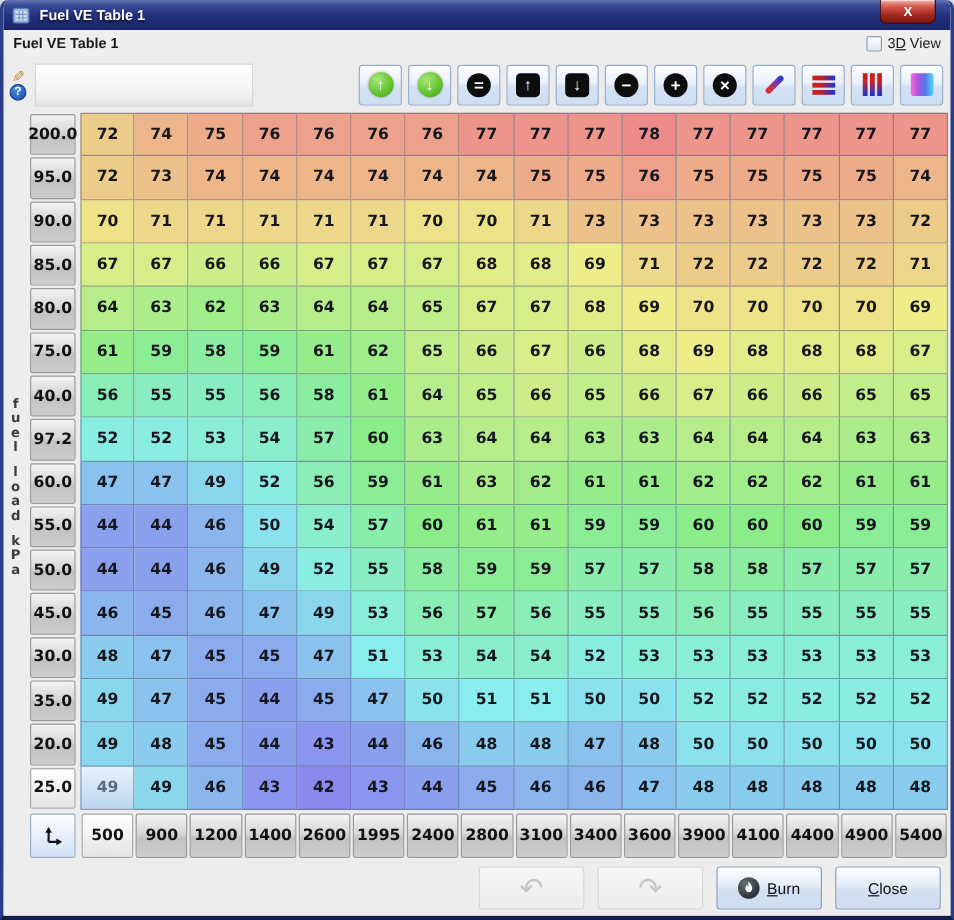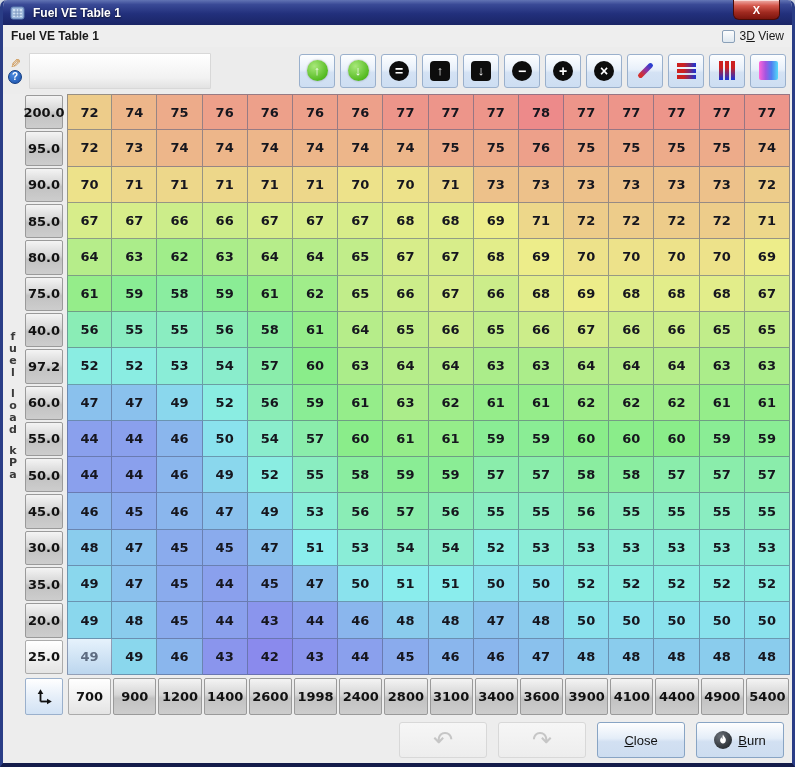--- a/index.html
+++ b/index.html
@@ -455,26 +455,26 @@
       <div class="cell" style="background: rgb(138, 204, 237);">48</div>
       <div class="cell" style="background: rgb(138, 204, 237);">48</div>
       <div class="corner-btn">
         <svg width="17" height="17" viewBox="0 0 17 17">
           <path d="M4.5 13.5 V5" stroke="#111" stroke-width="1.8" fill="none"></path>
           <path d="M4.5 1.2 L1.7 6 L7.3 6 Z" fill="#111"></path>
           <path d="M4.5 13.5 H12" stroke="#111" stroke-width="1.8" fill="none"></path>
           <path d="M15.8 13.5 L11 10.7 L11 16.3 Z" fill="#111"></path>
         </svg>
       </div>
-      <div class="header-btn col-header selected">700</div>
+      <div class="header-btn col-header selected">500</div>
       <div class="header-btn col-header">900</div>
       <div class="header-btn col-header">1200</div>
       <div class="header-btn col-header">1400</div>
       <div class="header-btn col-header">2600</div>
-      <div class="header-btn col-header">1998</div>
+      <div class="header-btn col-header">1995</div>
       <div class="header-btn col-header">2400</div>
       <div class="header-btn col-header">2800</div>
       <div class="header-btn col-header">3100</div>
       <div class="header-btn col-header">3400</div>
       <div class="header-btn col-header">3600</div>
       <div class="header-btn col-header">3900</div>
       <div class="header-btn col-header">4100</div>
       <div class="header-btn col-header">4400</div>
       <div class="header-btn col-header">4900</div>
       <div class="header-btn col-header">5400</div>
@@ -482,25 +482,25 @@
 
 
   <div class="footer">
     <div class="fbtn disabled">
       <span>↶</span>
     </div>
     <div class="fbtn disabled">
       <span>↷</span>
     </div>
     <div class="fbtn primary">
-      <span><u>C</u>lose</span>
-    </div>
-    <div class="fbtn primary">
       <span class="burn-badge">
         <svg width="10" height="12" viewBox="0 0 10 12">
             <path fill="#fff" d="M5 .5 C5.6 2.2 7.8 3.4 7.9 5.8 C8 8 6.6 9.6 5 9.6 C3.4 9.6 2 8.2 2.1 6.1 C2.2 4.8 2.9 4 3.6 3.2 C3.7 4.1 4.1 4.6 4.7 4.9 C4.3 3.4 4.5 2 5 .5 Z"></path>
           </svg>
       </span>
       <span><u>B</u>urn</span>
     </div>
+    <div class="fbtn primary">
+      <span><u>C</u>lose</span>
+    </div>
   </div>
 
 </div>
 
 </body></html>

